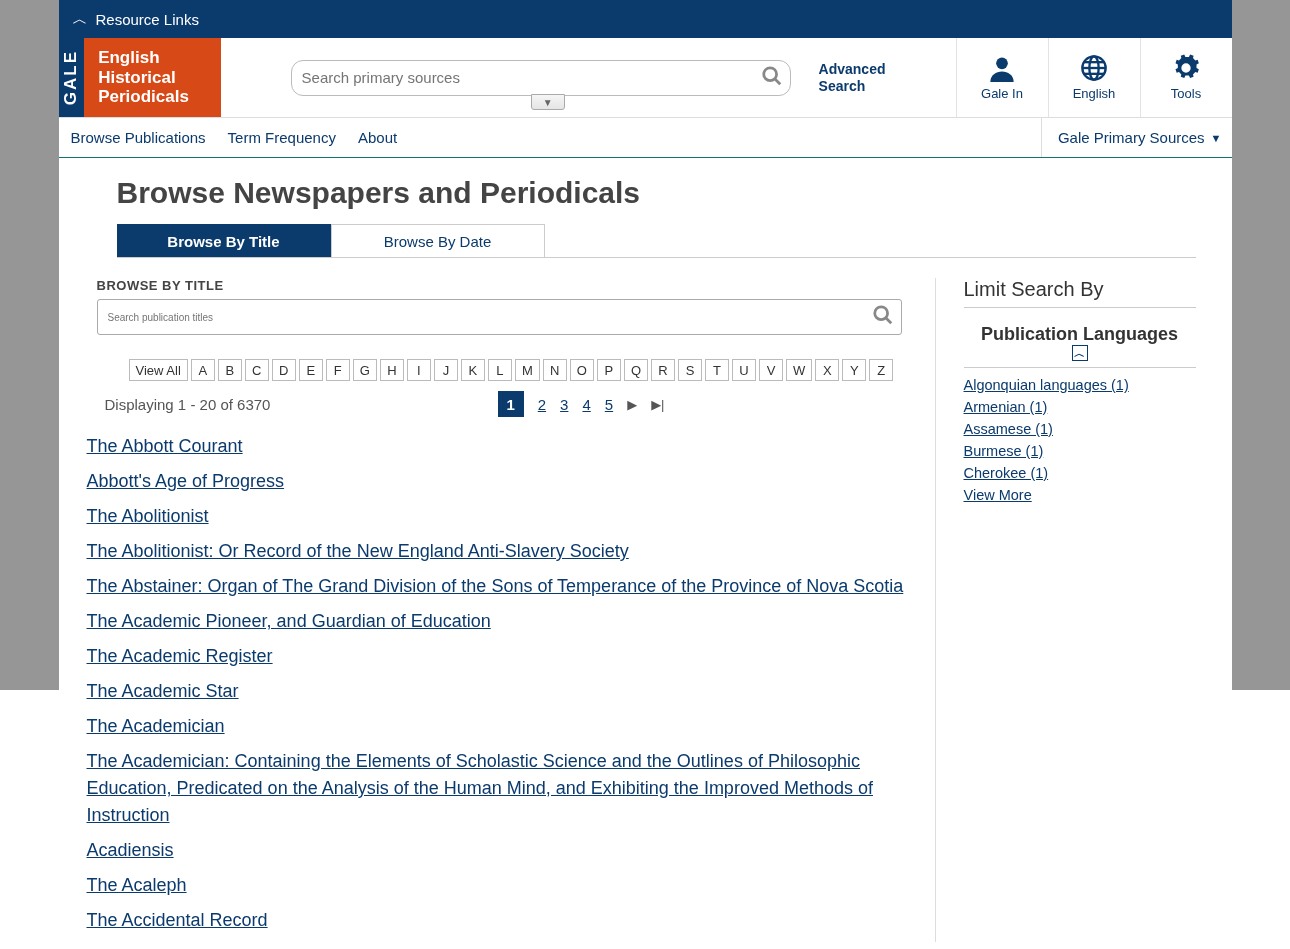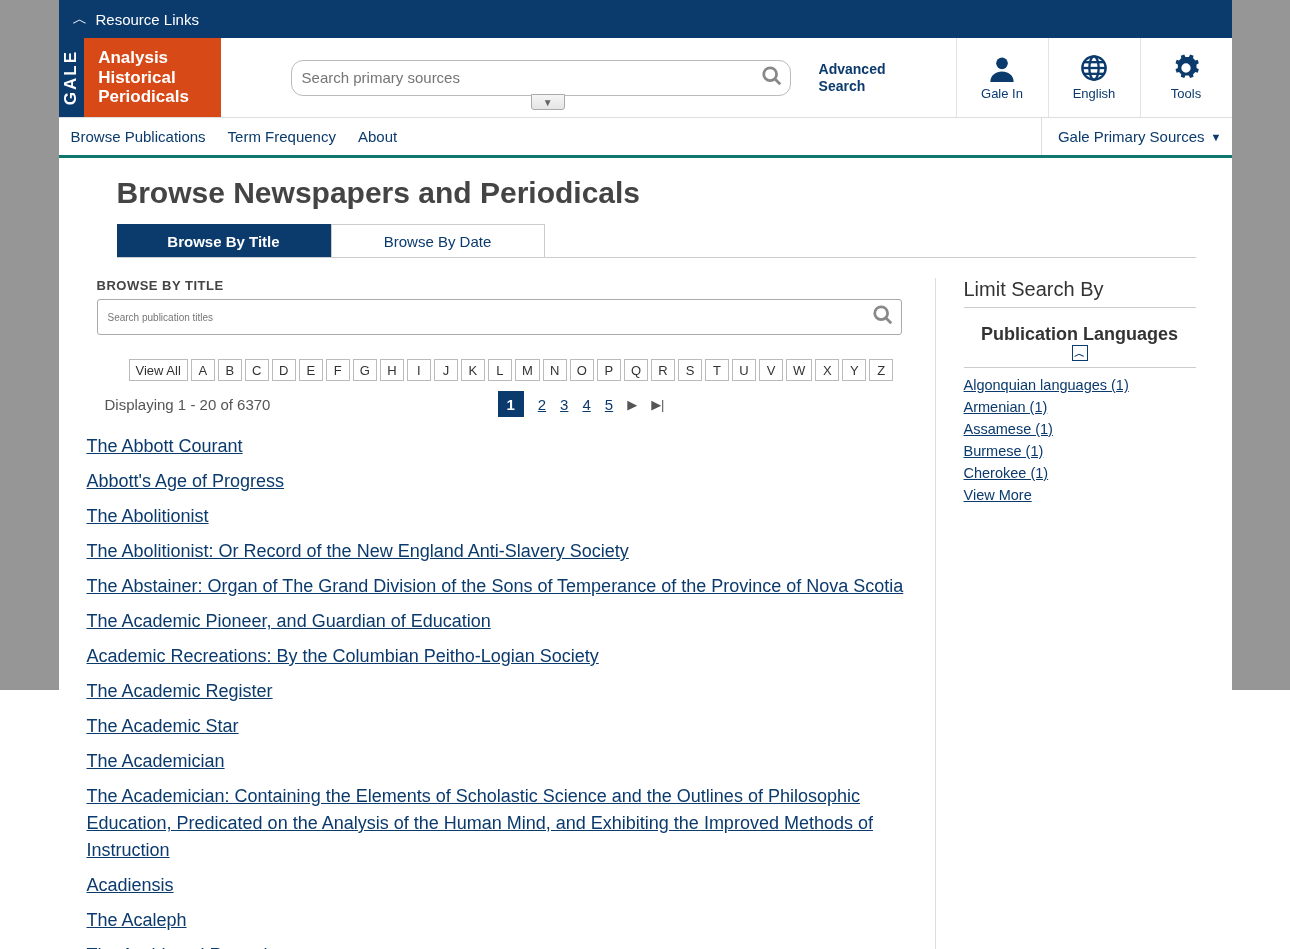--- a/index.html
+++ b/index.html
@@ -16,21 +16,21 @@
   .search-area { flex: 1; display: flex; align-items: center; padding: 0 70px 0 70px; position:relative;}
   .search-box { position: relative; width: 500px; }
   .search-box input { width: 100%; height: 36px; border: 1px solid #bbb; border-radius: 12px; padding: 0 40px 0 10px; font-size: 15px; color:#555;}
   .search-box .mag { position: absolute; right: 8px; top: 50%; transform: translateY(-50%); color: #888; }
   .adv-search { margin-left: 28px; color: #0b3a6d; font-size: 14px; line-height: 1.2; cursor:pointer;font-weight:bold;}
   .hdr-dropdown { position:absolute; left:310px; top:56px; width:34px; height:16px; border:1px solid #aaa; border-radius:0 0 3px 3px; background:linear-gradient(#f5f5f5,#e5e5e5); display:flex; align-items:center; justify-content:center; font-size:10px; color:#666;}
   .header-tools { display: flex; }
   .htool { width: 92px; border-left: 1px solid #e3e3e3; display: flex; flex-direction: column; align-items: center; justify-content: center; color: #0b3a6d; font-size: 13px; cursor:pointer;}
   .htool svg { margin-bottom: 4px; }
   
-  .nav { display: flex; align-items: center; height: 40px; padding: 0 10px; border-bottom: 3px solid #0f766e; font-size: 15px; justify-content: center; }
+  .nav { display: flex; align-items: center; height: 40px; padding: 0 10px; border-bottom: 1px solid #0f766e; font-size: 15px; justify-content: center; }
   .nav a { color: #0b3a6d; text-decoration: none; margin-right: 18px; padding: 0 2px; cursor:pointer;}
   .nav .spacer { flex: 1; }
   .nav .gps { color: #0b3a6d; border-left: 1px solid #ddd; padding-left: 16px; height: 100%; display: flex; align-items: center; cursor:pointer;}
   .nav .gps .caret { margin-left: 6px; font-size: 11px; }
   
   .main { padding: 18px 36px 40px 58px; }
   .page-title { font-size: 30px; color: #444; font-weight: 600; margin-bottom: 14px; }
   .tabs { display: flex; border-bottom: 1px solid #ccc; margin-bottom: 20px; }
   .tab { width: 214px; height: 33px; display: flex; align-items: center; justify-content: center; font-size: 15px; border: 1px solid #ccc; border-bottom: none; cursor:pointer;}
   .tab.active { background: #0b3a6d; color: #fff; font-weight: 600; border-color:#0b3a6d;}
@@ -71,21 +71,21 @@
   <div class="resource-bar">
     <span class="chev">︿</span>
     <span>Resource Links</span>
   </div>
 
   <div class="header">
     <div class="gale-logo">
       <span>GALE</span>
     </div>
     <div class="product">
-      <span>Analysis Historical Periodicals</span>
+      <span>English Historical Periodicals</span>
     </div>
     <div class="search-area">
       <div class="search-box">
         <input type="text" placeholder="Search primary sources" style="">
         <span class="mag">
           <svg class="mag-icon" viewBox="0 0 24 24" fill="none" stroke="currentColor" stroke-width="3">
               <circle cx="10" cy="10" r="7"></circle>
               <line x1="15" y1="15" x2="21" y2="21"></line>
             </svg>
         </span>
@@ -197,21 +197,20 @@
             </div>
         </div>
 
         <ul class="results" id="results">
             <li><a>The Abbott Courant</a></li>
             <li><a>Abbott's Age of Progress</a></li>
             <li><a>The Abolitionist</a></li>
             <li><a>The Abolitionist: Or Record of the New England Anti-Slavery Society</a></li>
             <li><a>The Abstainer: Organ of The Grand Division of the Sons of Temperance of the Province of Nova Scotia</a></li>
             <li><a>The Academic Pioneer, and Guardian of Education</a></li>
-            <li><a>Academic Recreations: By the Columbian Peitho-Logian Society</a></li>
             <li><a>The Academic Register</a></li>
             <li><a>The Academic Star</a></li>
             <li><a>The Academician</a></li>
             <li><a>The Academician: Containing the Elements of Scholastic Science and the Outlines of Philosophic Education, Predicated on the Analysis of the Human Mind, and Exhibiting the Improved Methods of Instruction</a></li>
             <li><a>Acadiensis</a></li>
             <li><a>The Acaleph</a></li>
             <li><a>The Accidental Record</a></li>
           </ul>
       </div>
 

